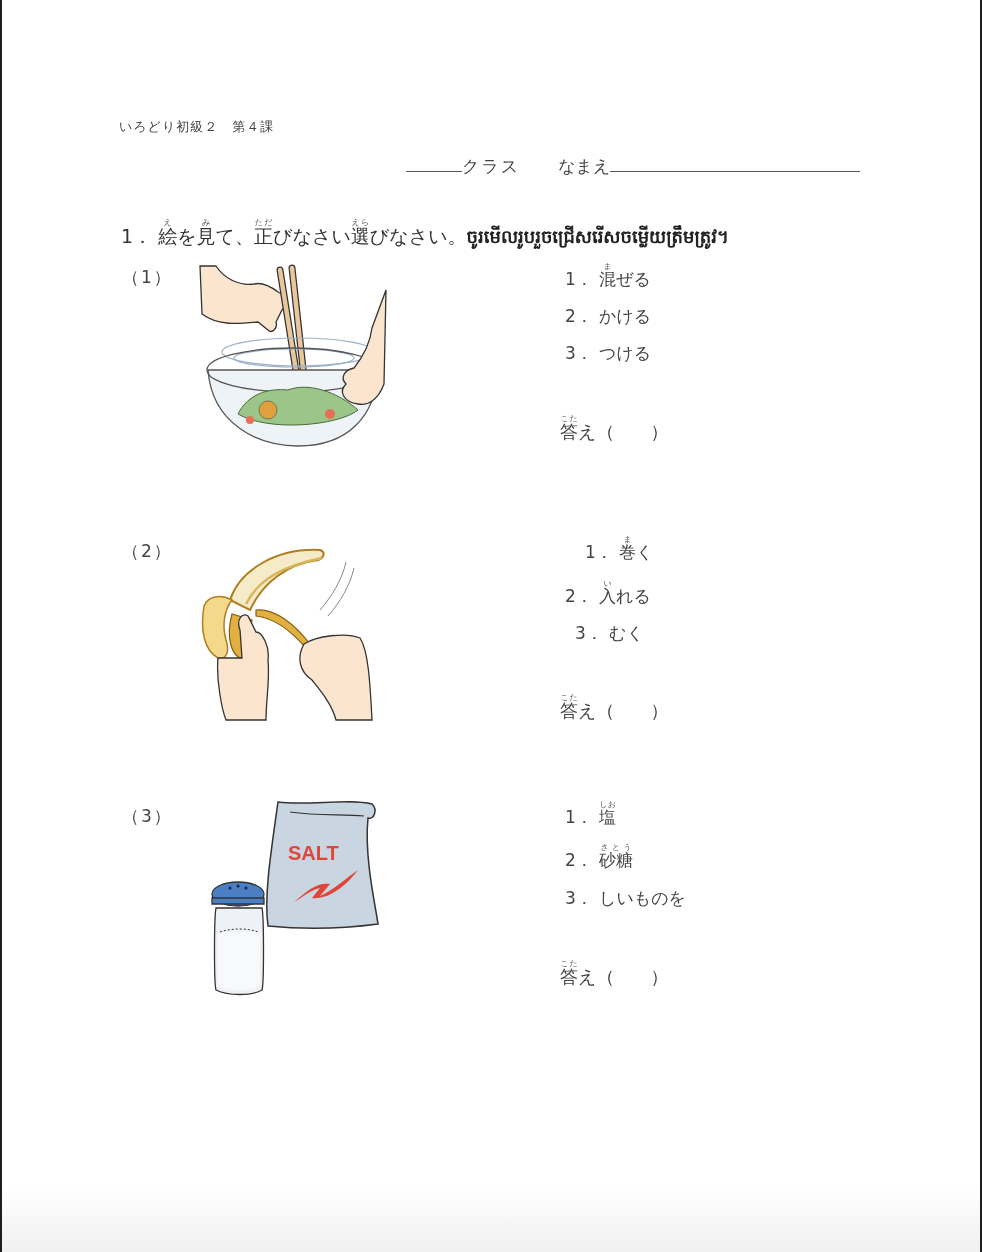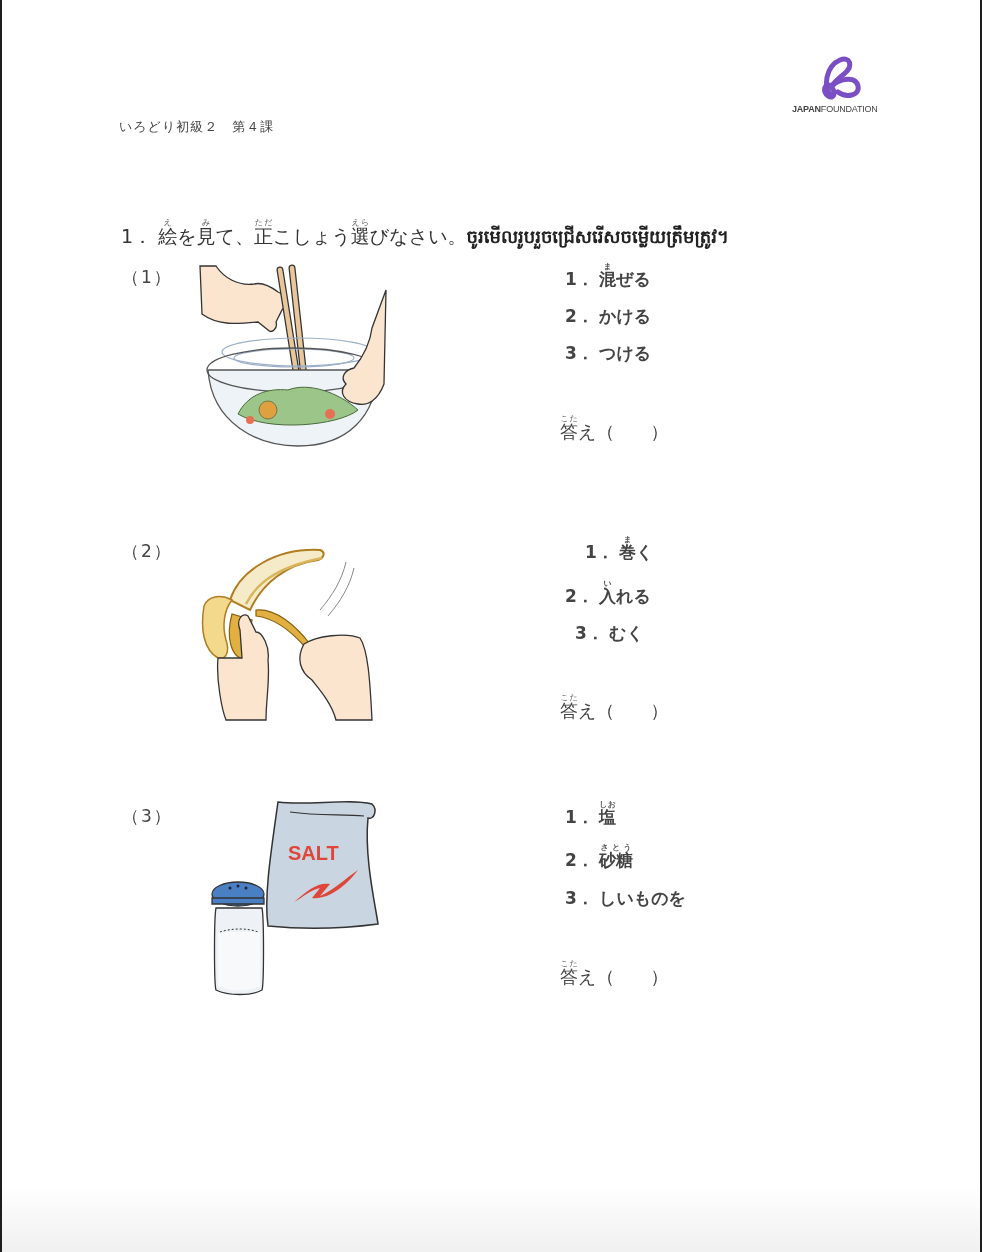--- a/index.html
+++ b/index.html
@@ -24,47 +24,40 @@
   }
   .logo-text .light { font-weight: normal; }
   .course-title { left: 117px; top: 118px; font-size: 13px; color: #444; letter-spacing: 1px; }
   .class-line { left: 404px; top: 155px; font-size: 17px; color: #444; white-space: nowrap; }
   .blank { display: inline-block; border-bottom: 1px solid #555; vertical-align: baseline; height: 1px; }
   .instruction { left: 119px; top: 218px; font-size: 19px; color: #333; white-space: nowrap; }
   .instruction .km { font-weight: bold; color: #222; font-size: 18px; }
   ruby { ruby-position: over; }
   rt { font-size: 8px; color: #555; }
   .qnum { font-size: 17px; color: #444; letter-spacing: 2px; }
-  .option { font-size: 17px; color: #444; white-space: nowrap; font-weight: bold; }
+  .option { font-size: 17px; color: #444; white-space: nowrap; }
   .option .n { display: inline-block; width: 34px; }
   .answer { font-size: 18px; color: #444; white-space: nowrap; font-family: Liberation Serif, serif; }
   .illus { border: none; }
 </style>
 </head>
 <body>
 
 <div class="page">
 
-  <div class="abs logo">
-    <svg width="80" height="52" viewBox="0 0 80 52">
-      <g fill="none" stroke="#7b4fc4" stroke-width="5" stroke-linecap="round">
-        <path d="M40 44 C30 36, 34 14, 48 8 C58 4, 62 14, 52 22 C46 27, 42 30, 40 34"></path>
-        <path d="M40 34 C48 26, 64 24, 66 34 C68 44, 54 46, 46 40"></path>
-        <path d="M40 34 C32 30, 30 40, 36 44 C42 48, 44 40, 40 36"></path>
-      </g>
-    </svg>
-    <div class="logo-text"><span>JAPAN</span><span class="light">FOUNDATION</span></div>
-  </div>
 
   <div class="abs course-title">いろどり初級２　第４課</div>
 
+  <div class="abs class-line">
+    <span class="blank" style="width:56px"></span><span style="letter-spacing:2px">クラス</span><span style="display:inline-block;width:38px"></span><span>なまえ</span><span class="blank" style="width:250px"></span>
+  </div>
 
   <div class="abs instruction">
     <span>1．</span>
-    <ruby><span>絵</span><rt>え</rt></ruby><span>を</span><ruby><span>見</span><rt>み</rt></ruby><span>て、</span><ruby><span>正</span><rt>ただ</rt></ruby><span>こしょう</span><ruby><span>選</span><rt>えら</rt></ruby><span>びなさい。</span><span class="km">ចូរមើលរូបរួចជ្រើសរើសចម្លើយត្រឹមត្រូវ។</span>
+    <ruby><span>絵</span><rt>え</rt></ruby><span>を</span><ruby><span>見</span><rt>み</rt></ruby><span>て、</span><ruby><span>正</span><rt>ただ</rt></ruby><span>びなさい</span><ruby><span>選</span><rt>えら</rt></ruby><span>びなさい。</span><span class="km">ចូរមើលរូបរួចជ្រើសរើសចម្លើយត្រឹមត្រូវ។</span>
   </div>
 
   <div class="abs qnum" style="left:120px;top:266px">（1）</div>
   <svg class="abs illus" style="left:196px;top:264px" width="190" height="186" viewBox="0 0 190 186">
 
     <path d="M2 2 L4 50 C20 62, 40 60, 60 58 L70 66 C74 70, 80 64, 78 58 L84 46 C90 40, 86 30, 80 28 C72 22, 64 18, 56 20 C40 22, 26 14, 18 2 Z" fill="#fbe5cf" stroke="#333" stroke-width="1.3"></path>
 
     <path d="M82 6 L108 170" stroke="#333" stroke-width="7" stroke-linecap="round"></path>
     <path d="M82 6 L108 170" stroke="#e9c79a" stroke-width="4.5" stroke-linecap="round"></path>
     <path d="M94 4 L112 168" stroke="#333" stroke-width="7" stroke-linecap="round"></path>

